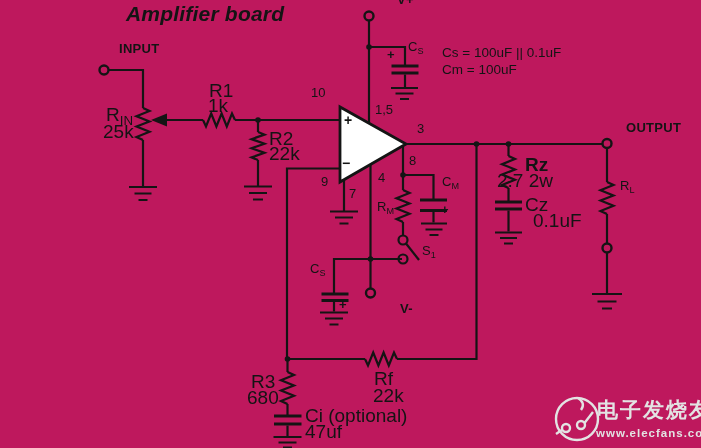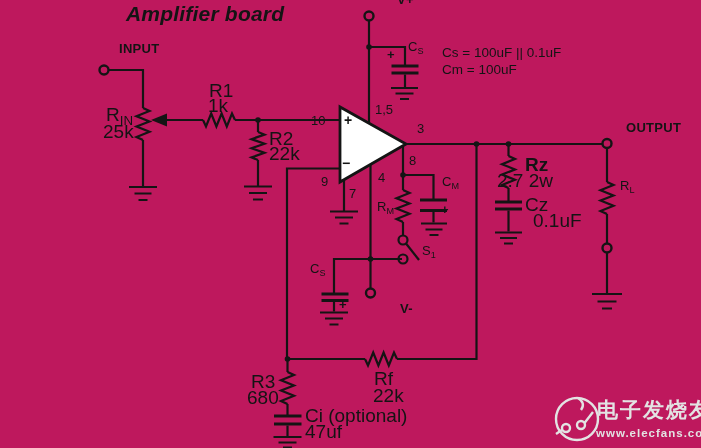--- a/index.html
+++ b/index.html
@@ -193,21 +193,21 @@
   </div>
 
   <div class="lbl comp" style="left:106px;top:105px;"><span>R</span><span class="sub">IN</span></div>
   <div class="lbl comp" style="left:103px;top:122px;">25k</div>
 
   <div class="lbl comp" style="left:209px;top:81px;">R1</div>
   <div class="lbl comp" style="left:208px;top:96px;">1k</div>
   <div class="lbl comp" style="left:269px;top:129px;">R2</div>
   <div class="lbl comp" style="left:269px;top:144px;">22k</div>
 
-  <div class="lbl pin" style="left:311px;top:114px;text-align:center;">10</div>
+  <div class="lbl pin" style="left:311px;top:86px;text-align:center;">10</div>
   <div class="lbl pin" style="left:321px;top:175px;">9</div>
   <div class="lbl pin" style="left:349px;top:187px;">7</div>
   <div class="lbl pin" style="left:378px;top:171px;">4</div>
   <div class="lbl pin" style="left:409px;top:154px;">8</div>
   <div class="lbl pin" style="left:417px;top:122px;">3</div>
   <div class="lbl pin" style="left:375px;top:103px;">1,5</div>
   <div class="lbl opin" style="left:344px;top:113px;">+</div>
   <div class="lbl opin" style="left:342px;top:156px;">−</div>
 
   <div class="lbl pin" style="left:408px;top:40px;"><span>C</span><span class="sub">S</span></div>

